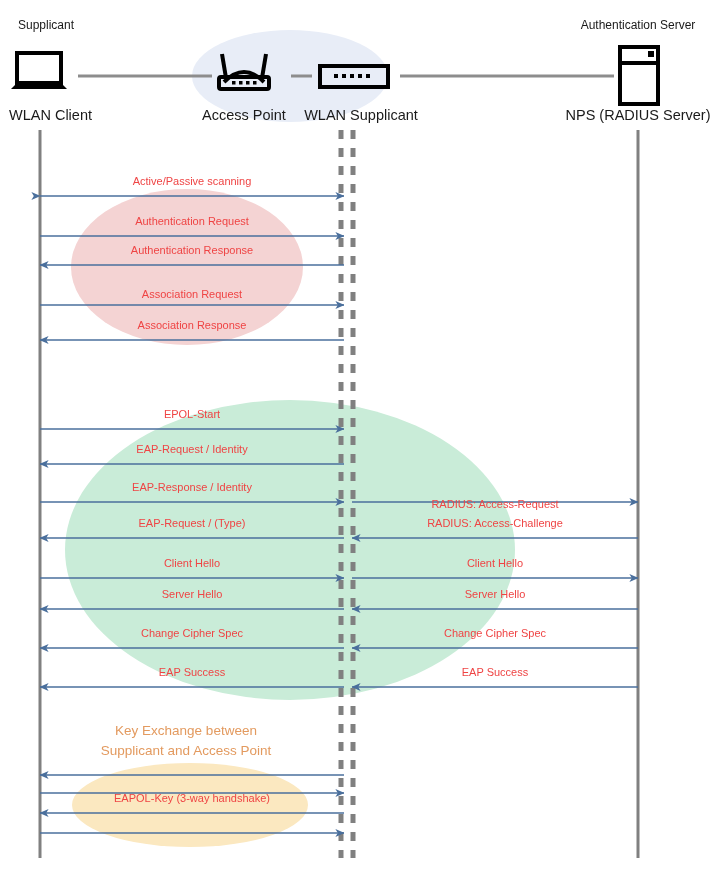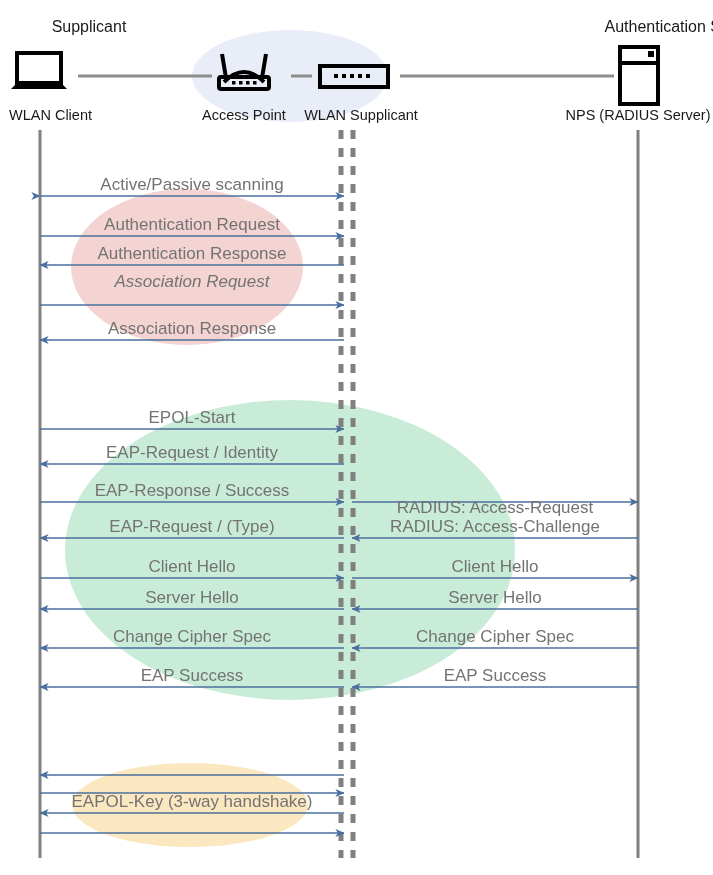--- a/index.html
+++ b/index.html
@@ -6,39 +6,38 @@
   body{
     width:713px;height:875px;position:relative;overflow:hidden;
     font-family:"Liberation Sans","DejaVu Sans",sans-serif;
     color:#1a1a1a;
   }
   #stage{position:absolute;left:0;top:0;width:713px;height:875px;}
   #svg{position:absolute;left:0;top:0;width:713px;height:875px;}
 
   
   .actor-top{
-    position:absolute;font-size:16px;color:#1a1a1a;white-space:nowrap;
+    position:absolute;font-size:12px;color:#1a1a1a;white-space:nowrap;
     text-align:center;
-    margin-left:43px;
   }
   .actor-bottom{
     position:absolute;font-size:14.5px;color:#1a1a1a;white-space:nowrap;
     text-align:center;
   }
 
   
   .phase-title{
     position:absolute;font-size:13.5px;font-weight:400;text-align:center;
     white-space:nowrap;line-height:1.45;
   }
   .phase-title.multi{white-space:normal;}
 
   
   .msg-label{
-    position:absolute;font-size:17px;color:#737373;text-align:center;
+    position:absolute;font-size:11px;color:#ef4444;text-align:center;
     white-space:nowrap;
   }
 </style>
 </head>
 <body>
 
 <div id="stage">
 
   <svg id="svg" viewBox="0 0 713 875">
     <defs>
@@ -131,30 +130,34 @@
   <div class="actor-top" style="left:0px;top:18px;width:92px;">Supplicant</div>
   <div class="actor-top" style="left:543px;top:18px;width:190px;">Authentication Server</div>
 
   <div class="actor-bottom" style="left:0px;top:107px;width:101px;">WLAN Client</div>
   <div class="actor-bottom" style="left:184px;top:107px;width:120px;">Access Point</div>
   <div class="actor-bottom" style="left:299px;top:107px;width:124px;">WLAN Supplicant</div>
   <div class="actor-bottom" style="left:546px;top:107px;width:184px;">NPS (RADIUS Server)</div>
 
 
 
+  <div class="phase-title multi" style="left:76px;top:721px;width:220px;color:#e39a5f;">
+    <div>Key Exchange between</div>
+    <div>Supplicant and Access Point</div>
+  </div>
 
   <div id="msg-labels">
       <div class="msg-label" style="left: 32px; width: 320px; top: 175px;">Active/Passive scanning</div>
       <div class="msg-label" style="left: 32px; width: 320px; top: 215px;">Authentication Request</div>
       <div class="msg-label" style="left: 32px; width: 320px; top: 244px;">Authentication Response</div>
-      <div class="msg-label" style="left: 32px; width: 320px; top: 272px; font-style: italic;">Association Request</div>
+      <div class="msg-label" style="left: 32px; width: 320px; top: 288px;">Association Request</div>
       <div class="msg-label" style="left: 32px; width: 320px; top: 319px;">Association Response</div>
       <div class="msg-label" style="left: 32px; width: 320px; top: 408px;">EPOL-Start</div>
       <div class="msg-label" style="left: 32px; width: 320px; top: 443px;">EAP-Request / Identity</div>
-      <div class="msg-label" style="left: 32px; width: 320px; top: 481px;">EAP-Response / Success</div>
+      <div class="msg-label" style="left: 32px; width: 320px; top: 481px;">EAP-Response / Identity</div>
       <div class="msg-label" style="left: 32px; width: 320px; top: 517px;">EAP-Request / (Type)</div>
       <div class="msg-label" style="left: 32px; width: 320px; top: 557px;">Client Hello</div>
       <div class="msg-label" style="left: 32px; width: 320px; top: 588px;">Server Hello</div>
       <div class="msg-label" style="left: 32px; width: 320px; top: 627px;">Change Cipher Spec</div>
       <div class="msg-label" style="left: 32px; width: 320px; top: 666px;">EAP Success</div>
       <div class="msg-label" style="left: 335px; width: 320px; top: 498px;">RADIUS: Access-Request</div>
       <div class="msg-label" style="left: 335px; width: 320px; top: 517px;">RADIUS: Access-Challenge</div>
       <div class="msg-label" style="left: 335px; width: 320px; top: 557px;">Client Hello</div>
       <div class="msg-label" style="left: 335px; width: 320px; top: 588px;">Server Hello</div>
       <div class="msg-label" style="left: 335px; width: 320px; top: 627px;">Change Cipher Spec</div>

